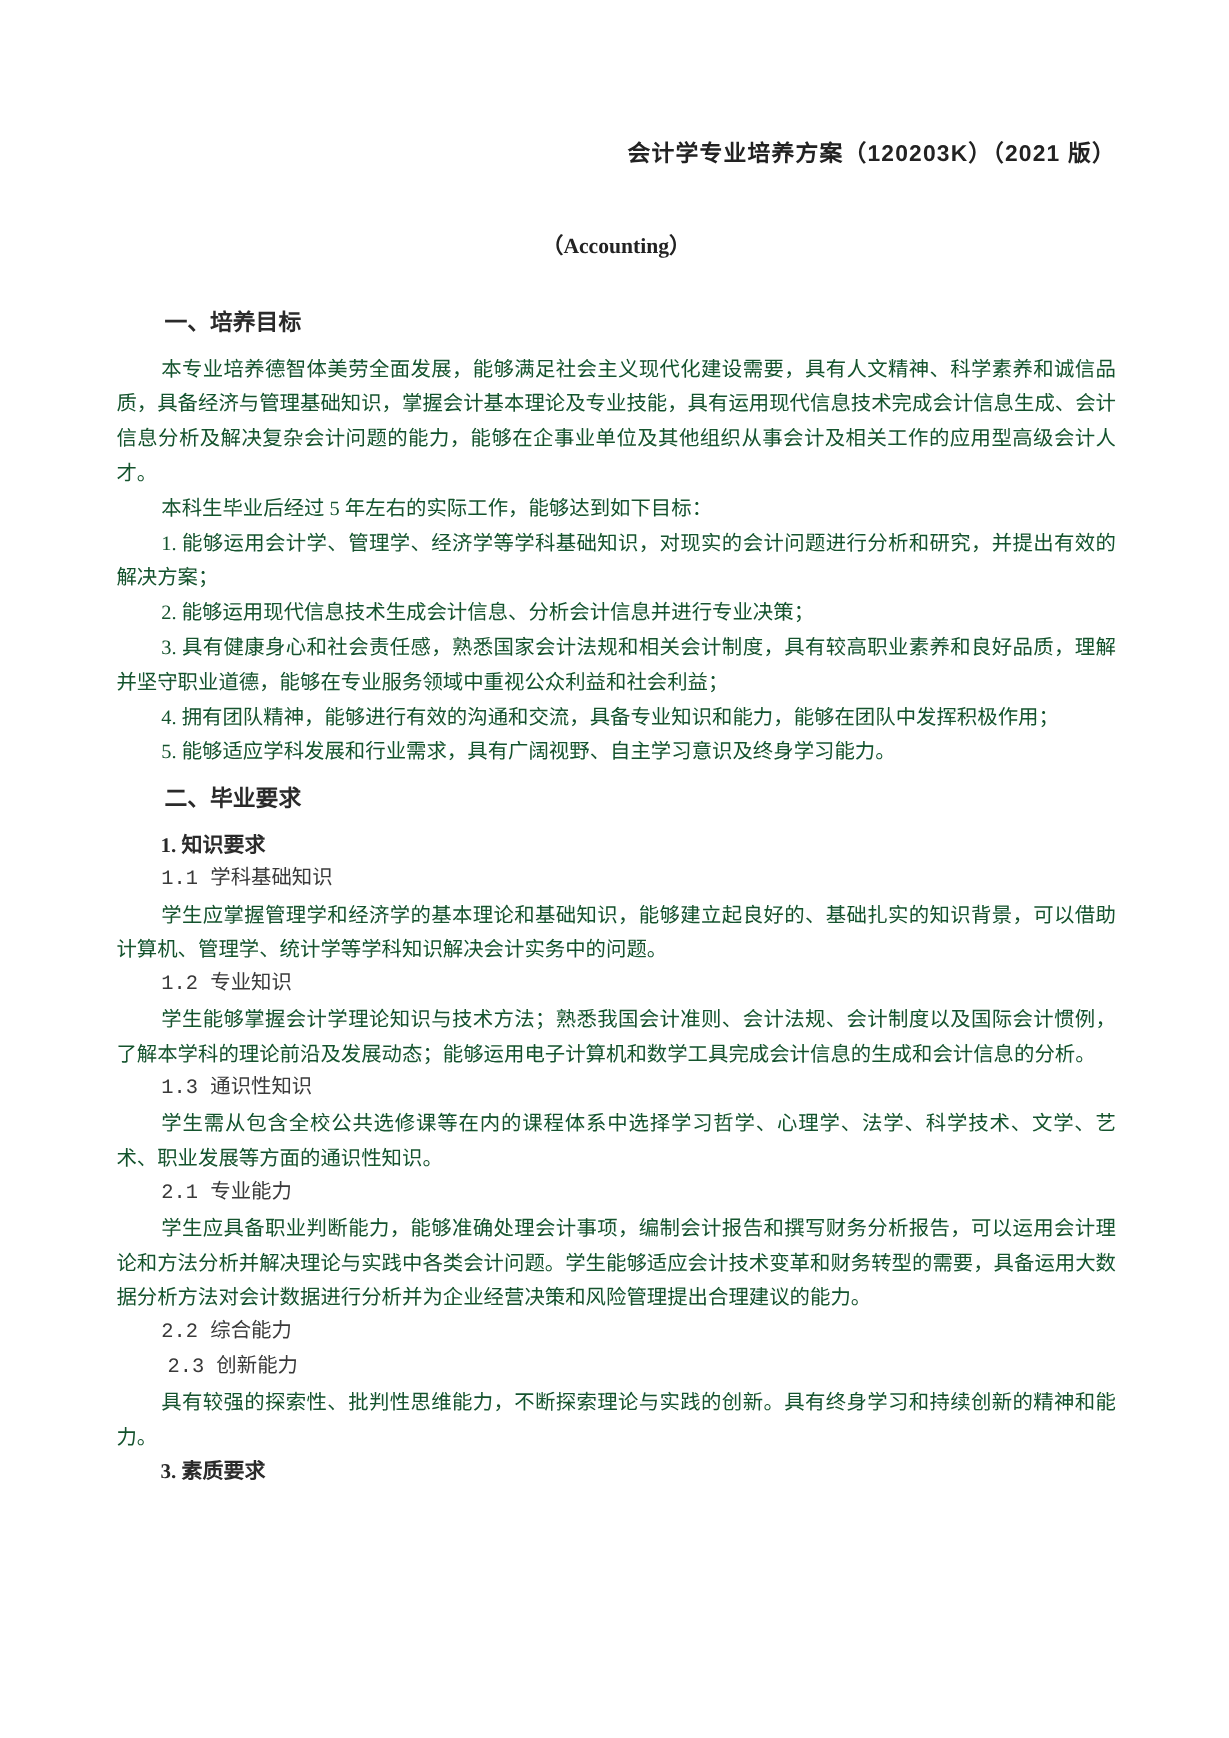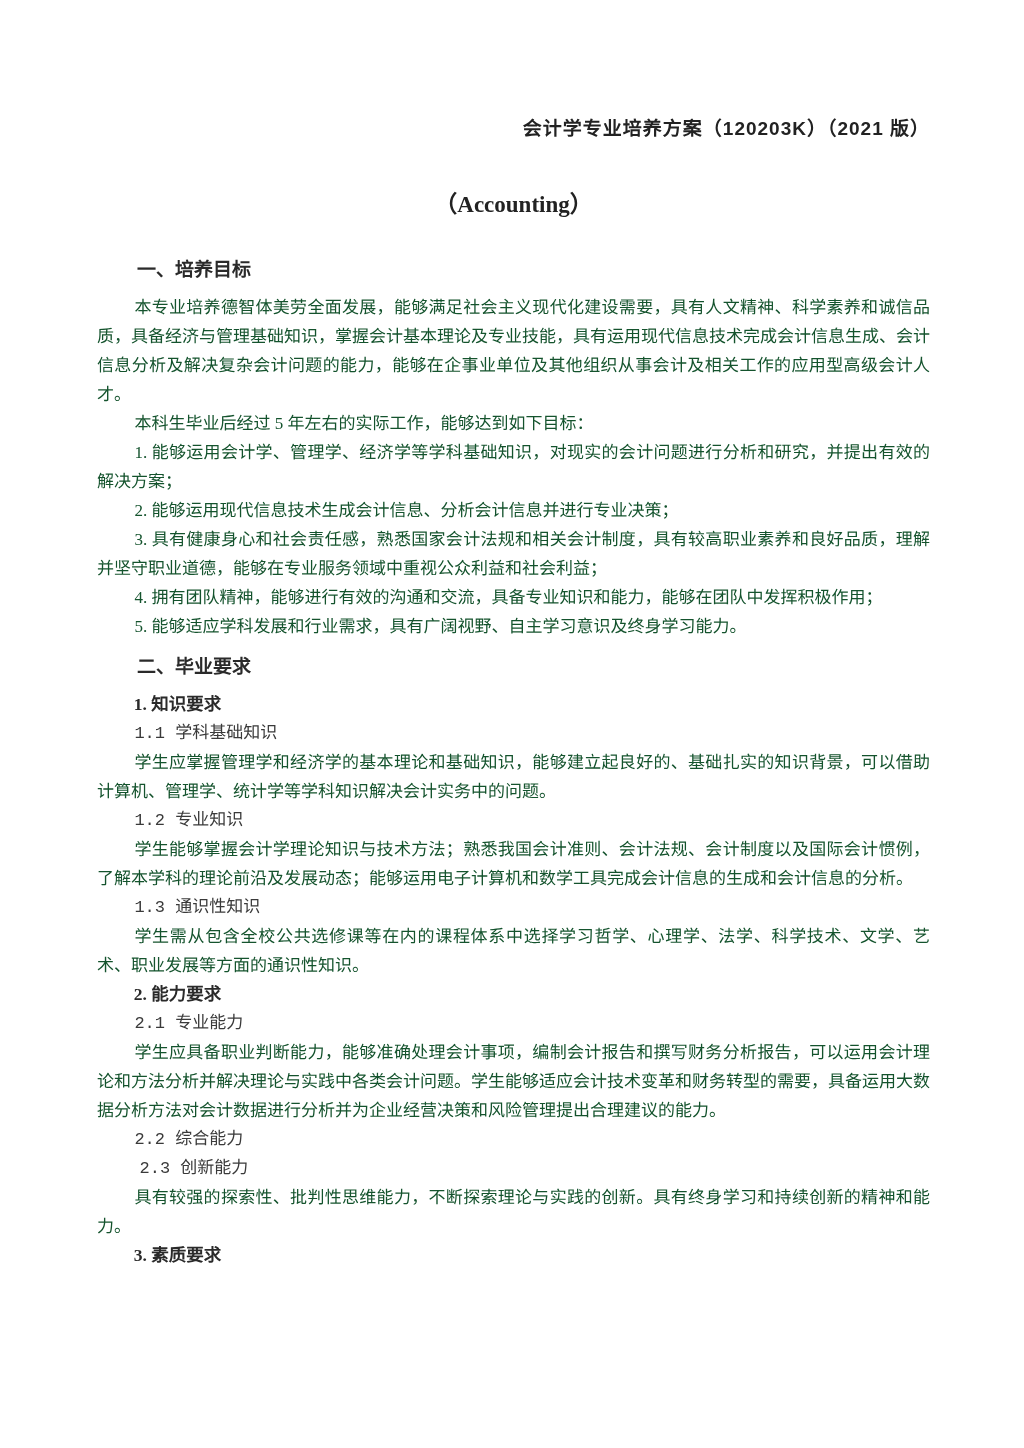--- a/index.html
+++ b/index.html
@@ -27,21 +27,21 @@
     font-size: 19px;
     line-height: 34px;
     color: #222222;
     letter-spacing: 1px;
   }
   .subtitle {
     margin: 0 0 36px 0;
     text-align: center;
     font-family: "Liberation Serif", "DejaVu Serif", serif;
     font-weight: bold;
-    font-size: 23px;
+    font-size: 18px;
     line-height: 30px;
     color: #222222;
   }
   .sec-heading {
     margin: 12px 0 10px 0;
     padding-left: 40px;
     font-family: "Liberation Sans", "DejaVu Sans", sans-serif;
     font-weight: bold;
     font-size: 19px;
     line-height: 27px;
@@ -97,21 +97,20 @@
   <h3 class="sec-heading">二、毕业要求</h3>
 
   <p class="sub-bold">1. 知识要求</p>
   <p class="sub-plain">1.1 学科基础知识</p>
   <p class="body-p">学生应掌握管理学和经济学的基本理论和基础知识，能够建立起良好的、基础扎实的知识背景，可以借助计算机、管理学、统计学等学科知识解决会计实务中的问题。</p>
   <p class="sub-plain">1.2 专业知识</p>
   <p class="body-p">学生能够掌握会计学理论知识与技术方法；熟悉我国会计准则、会计法规、会计制度以及国际会计惯例，了解本学科的理论前沿及发展动态；能够运用电子计算机和数学工具完成会计信息的生成和会计信息的分析。</p>
   <p class="sub-plain">1.3 通识性知识</p>
   <p class="body-p">学生需从包含全校公共选修课等在内的课程体系中选择学习哲学、心理学、法学、科学技术、文学、艺术、职业发展等方面的通识性知识。</p>
 
-  <p class="sub-bold">2. 能力要求</p>
   <p class="sub-plain">2.1 专业能力</p>
   <p class="body-p">学生应具备职业判断能力，能够准确处理会计事项，编制会计报告和撰写财务分析报告，可以运用会计理论和方法分析并解决理论与实践中各类会计问题。学生能够适应会计技术变革和财务转型的需要，具备运用大数据分析方法对会计数据进行分析并为企业经营决策和风险管理提出合理建议的能力。</p>
   <p class="sub-plain">2.2 综合能力</p>
   <p class="sub-plain extra-indent">2.3 创新能力</p>
   <p class="body-p">具有较强的探索性、批判性思维能力，不断探索理论与实践的创新。具有终身学习和持续创新的精神和能力。</p>
 
   <p class="sub-bold">3. 素质要求</p>
 
 </div>
 

